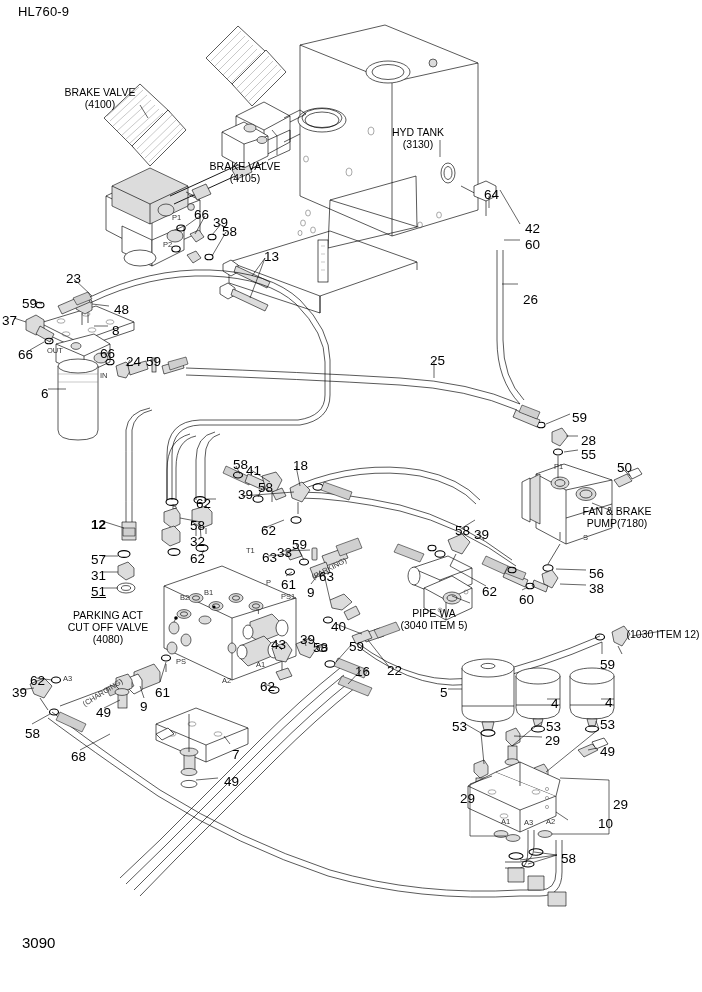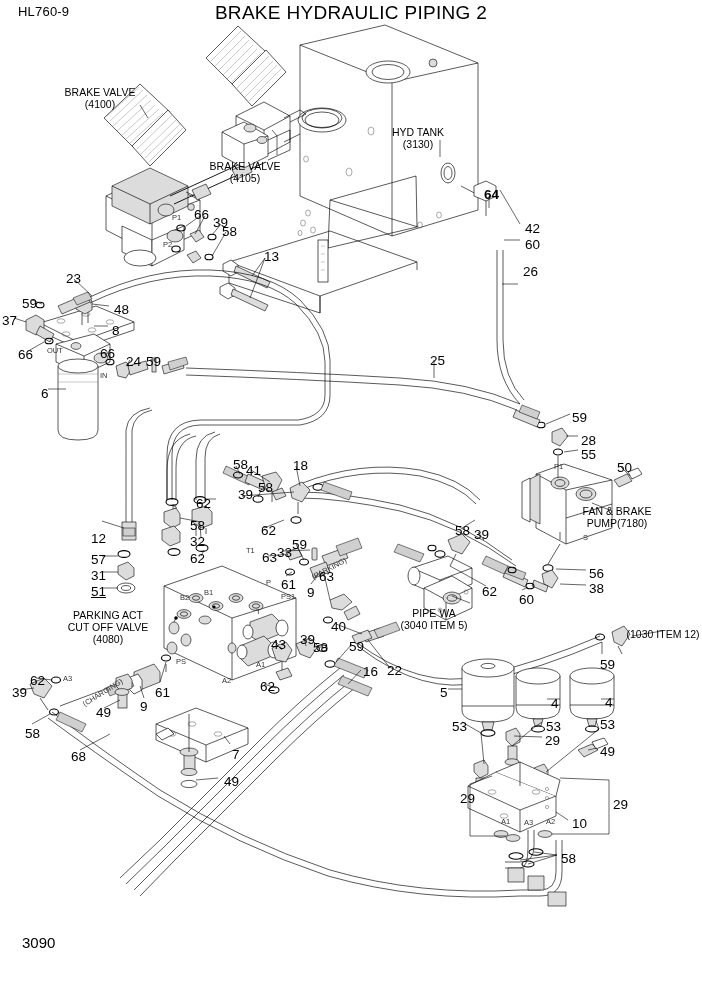--- a/index.html
+++ b/index.html
@@ -32,21 +32,20 @@
   .hatch{fill:#cfcfcf;stroke:#000;stroke-width:.5;}
   .ring{fill:none;stroke:#000;stroke-width:1.1;}
   .dot{fill:#000;}
 </style>
 </head>
 <body>
 
 <div id="sheet">
 
   <div class="model-code">HL760-9</div>
-  <div class="sheet-title">BRAKE HYDRAULIC PIPING 2</div>
   <div class="sheet-no">3090</div>
 
   <svg viewBox="0 0 702 992">
 
     <g>
       <path class="ln" d="M300 45 L385 25 L478 63 L478 210 L392 236 L300 196 Z"></path>
       <path class="ln" d="M300 45 L392 82 L478 63"></path>
       <path class="ln" d="M392 82 L392 236"></path>
       <ellipse class="fillw" cx="388" cy="72" rx="22" ry="11"></ellipse>
       <ellipse class="ln" cx="388" cy="72" rx="16" ry="7.5"></ellipse>
@@ -604,43 +603,43 @@
       <div class="port" style="left: 524px; top: 818px;">A3</div>
       <div class="port" style="left: 546px; top: 817px;">A2</div>
       <div class="port" style="left: 80px; top: 688px; transform: rotate(-32deg);">(CHARGING)</div>
       <div class="port" style="left: 310px; top: 564px; transform: rotate(-28deg);">(PARKING)</div>
     </div>
   <div id="callouts">
       <div class="cal" style="left: 194px; top: 208px;">66</div>
       <div class="cal" style="left: 213px; top: 216px;">39</div>
       <div class="cal" style="left: 222px; top: 225px;">58</div>
       <div class="cal" style="left: 264px; top: 250px;">13</div>
-      <div class="cal" style="left: 484px; top: 188px; font-weight: bold;">64</div>
+      <div class="cal" style="left: 484px; top: 188px;">64</div>
       <div class="cal" style="left: 525px; top: 222px;">42</div>
       <div class="cal" style="left: 525px; top: 238px;">60</div>
-      <div class="cal" style="left: 523px; top: 265px;">26</div>
+      <div class="cal" style="left: 523px; top: 293px;">26</div>
       <div class="cal" style="left: 66px; top: 272px;">23</div>
       <div class="cal" style="left: 22px; top: 297px;">59</div>
       <div class="cal" style="left: 114px; top: 303px;">48</div>
       <div class="cal" style="left: 2px; top: 314px;">37</div>
       <div class="cal" style="left: 112px; top: 324px;">8</div>
       <div class="cal" style="left: 18px; top: 348px;">66</div>
       <div class="cal" style="left: 100px; top: 347px;">66</div>
       <div class="cal" style="left: 126px; top: 355px;">24</div>
       <div class="cal" style="left: 146px; top: 355px;">59</div>
       <div class="cal" style="left: 41px; top: 387px;">6</div>
       <div class="cal" style="left: 430px; top: 354px;">25</div>
       <div class="cal" style="left: 572px; top: 411px;">59</div>
       <div class="cal" style="left: 581px; top: 434px;">28</div>
       <div class="cal" style="left: 581px; top: 448px;">55</div>
       <div class="cal" style="left: 617px; top: 461px;">50</div>
       <div class="cal" style="left: 589px; top: 567px;">56</div>
       <div class="cal" style="left: 589px; top: 582px;">38</div>
       <div class="cal" style="left: 519px; top: 593px;">60</div>
-      <div class="cal" style="left: 91px; top: 532px;">12</div>
+      <div class="cal" style="left: 91px; top: 518px; font-weight: bold;">12</div>
       <div class="cal" style="left: 91px; top: 553px;">57</div>
       <div class="cal" style="left: 91px; top: 569px;">31</div>
       <div class="cal" style="left: 91px; top: 585px; text-decoration: underline;">51</div>
       <div class="cal" style="left: 233px; top: 458px;">58</div>
       <div class="cal" style="left: 246px; top: 464px;">41</div>
       <div class="cal" style="left: 293px; top: 459px;">18</div>
       <div class="cal" style="left: 258px; top: 481px;">58</div>
       <div class="cal" style="left: 238px; top: 488px;">39</div>
       <div class="cal" style="left: 196px; top: 497px;">62</div>
       <div class="cal" style="left: 190px; top: 519px;">58</div>
@@ -654,21 +653,21 @@
       <div class="cal" style="left: 307px; top: 586px;">9</div>
       <div class="cal" style="left: 319px; top: 570px;">63</div>
       <div class="cal" style="left: 455px; top: 524px;">58</div>
       <div class="cal" style="left: 474px; top: 528px;">39</div>
       <div class="cal" style="left: 482px; top: 585px;">62</div>
       <div class="cal" style="left: 271px; top: 638px; text-align: right;">43</div>
       <div class="cal" style="left: 300px; top: 633px;">39</div>
       <div class="cal" style="left: 313px; top: 641px;">58</div>
       <div class="cal" style="left: 331px; top: 620px;">40</div>
       <div class="cal" style="left: 349px; top: 640px;">59</div>
-      <div class="cal" style="left: 363px; top: 665px;">16</div>
+      <div class="cal" style="left: 355px; top: 665px;">16</div>
       <div class="cal" style="left: 387px; top: 664px;">22</div>
       <div class="cal" style="left: 600px; top: 658px;">59</div>
       <div class="cal" style="left: 260px; top: 680px;">62</div>
       <div class="cal" style="left: 155px; top: 686px;">61</div>
       <div class="cal" style="left: 140px; top: 700px;">9</div>
       <div class="cal" style="left: 96px; top: 706px;">49</div>
       <div class="cal" style="left: 30px; top: 674px;">62</div>
       <div class="cal" style="left: 12px; top: 686px;">39</div>
       <div class="cal" style="left: 25px; top: 727px;">58</div>
       <div class="cal" style="left: 71px; top: 750px;">68</div>
@@ -677,17 +676,17 @@
       <div class="cal" style="left: 440px; top: 686px;">5</div>
       <div class="cal" style="left: 551px; top: 697px;">4</div>
       <div class="cal" style="left: 605px; top: 696px;">4</div>
       <div class="cal" style="left: 452px; top: 720px;">53</div>
       <div class="cal" style="left: 546px; top: 720px;">53</div>
       <div class="cal" style="left: 600px; top: 718px;">53</div>
       <div class="cal" style="left: 545px; top: 734px;">29</div>
       <div class="cal" style="left: 600px; top: 745px;">49</div>
       <div class="cal" style="left: 460px; top: 792px;">29</div>
       <div class="cal" style="left: 613px; top: 798px;">29</div>
-      <div class="cal" style="left: 572px; top: 817px;">10</div>
+      <div class="cal" style="left: 598px; top: 817px;">10</div>
       <div class="cal" style="left: 561px; top: 852px;">58</div>
     </div>
 
 </div>
 
 </body></html>

